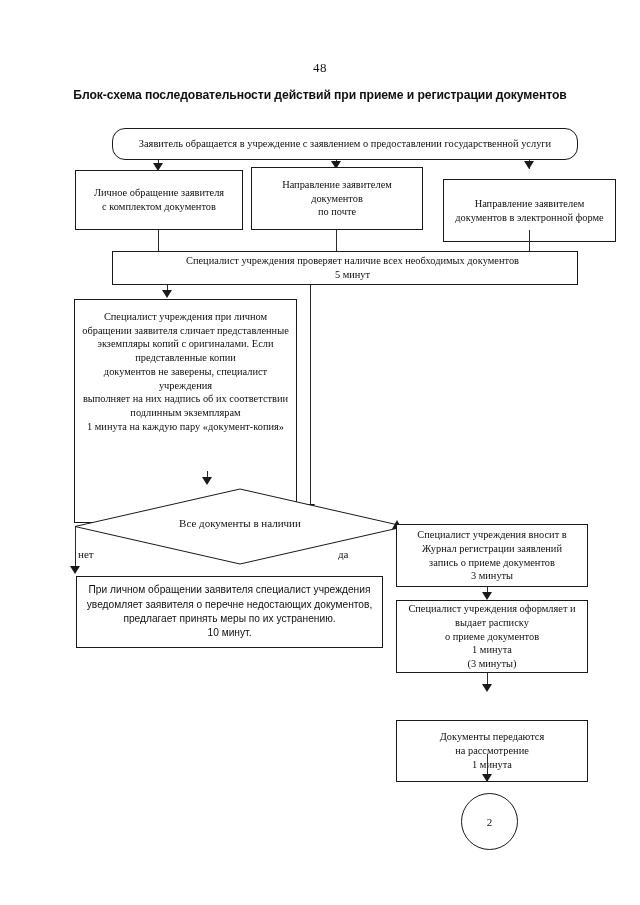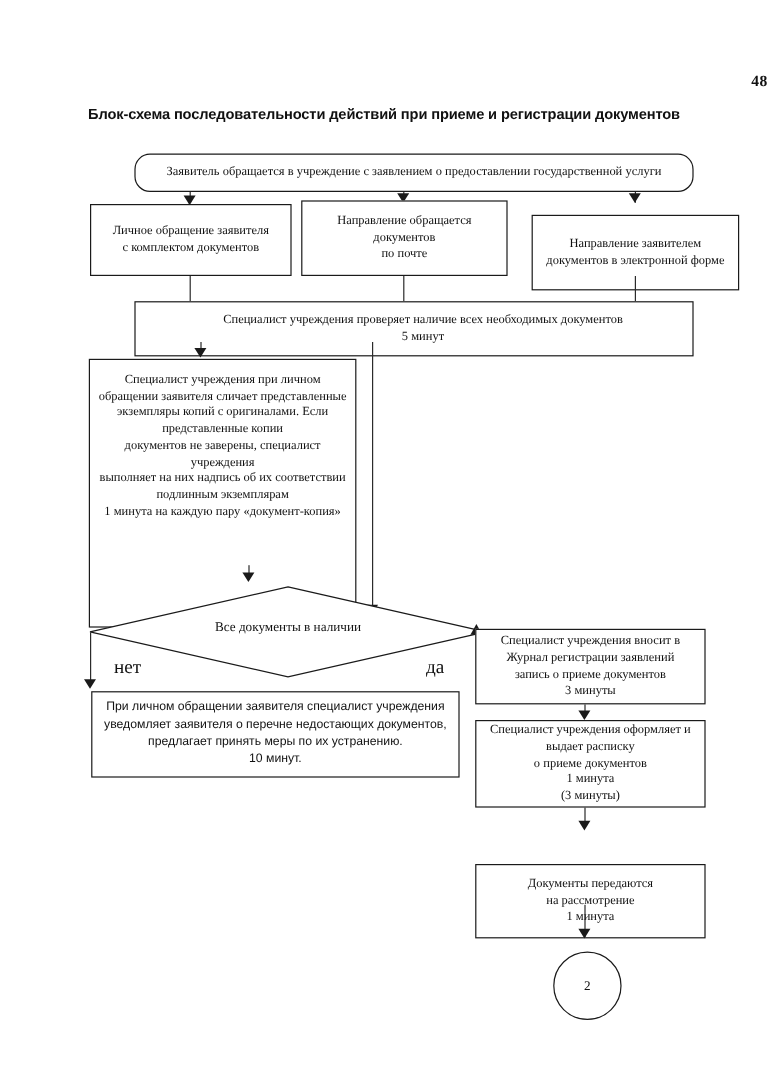--- a/index.html
+++ b/index.html
@@ -17,24 +17,23 @@
     width: 640px;
     height: 905px;
     background: #ffffff;
     overflow: hidden;
   }
   #page-number {
     position: absolute;
     left: 0;
     top: 60px;
     width: 640px;
-    text-align: right;
+    text-align: center;
     font-size: 13px;
     letter-spacing: 0.5px;
-    font-weight: bold;
   }
   #doc-title {
     position: absolute;
     left: 60px;
     top: 88px;
     width: 520px;
     text-align: center;
     font-family: "Liberation Sans", "DejaVu Sans", sans-serif;
     font-weight: bold;
     font-size: 12.2px;
@@ -72,22 +71,21 @@
   .diamond-label {
     position: absolute;
     left: 0; top: 0;
     width: 100%;
     text-align: center;
     font-size: 11px;
     pointer-events: none;
   }
   .branch-label {
     position: absolute;
-    font-size: 16px;
-    margin-left: 17px;
+    font-size: 11px;
   }
 
   
   .circle-node {
     position: absolute;
     box-sizing: border-box;
     border: 1px solid #1a1a1a;
     border-radius: 50%;
     background: #fff;
     display: flex;
@@ -138,34 +136,34 @@
 
   <div class="vline" style="left:529px; top:160px; height:9px;"></div>
   <div class="arrow-down" style="left:524px; top:161px;"></div>
 
   <div class="node" style="left:75px; top:170px; width:168px; height:60px;">
     <span class="txt">Личное обращение заявителя
 с комплектом документов</span>
   </div>
 
   <div class="node" style="left:251px; top:167px; width:172px; height:63px;">
-    <span class="txt">Направление обращается документов
+    <span class="txt">Направление заявителем документов
 по почте</span>
   </div>
 
   <div class="node" style="left:443px; top:167px; width:173px; height:63px;margin-top:12px;">
     <span class="txt">Направление заявителем
 документов в электронной форме</span>
   </div>
 
   <div class="vline" style="left:158px; top:230px; height:21px;"></div>
   <div class="vline" style="left:336px; top:230px; height:21px;"></div>
   <div class="vline" style="left:529px; top:230px; height:21px;"></div>
 
-  <div class="node" style="left:112px; top:251px; width:466px; height:46px;padding-left:20px;">
+  <div class="node" style="left:112px; top:251px; width:466px; height:34px;padding-left:20px;">
     <span class="txt">Специалист учреждения проверяет наличие всех необходимых документов
 5 минут</span>
   </div>
 
   <div class="vline" style="left:167px; top:285px; height:11px;"></div>
   <div class="arrow-down" style="left:162px; top:290px;"></div>
 
   <div class="vline" style="left:310px; top:285px; height:225px;"></div>
   <div class="arrow-down" style="left:305px; top:504px;"></div>
 

